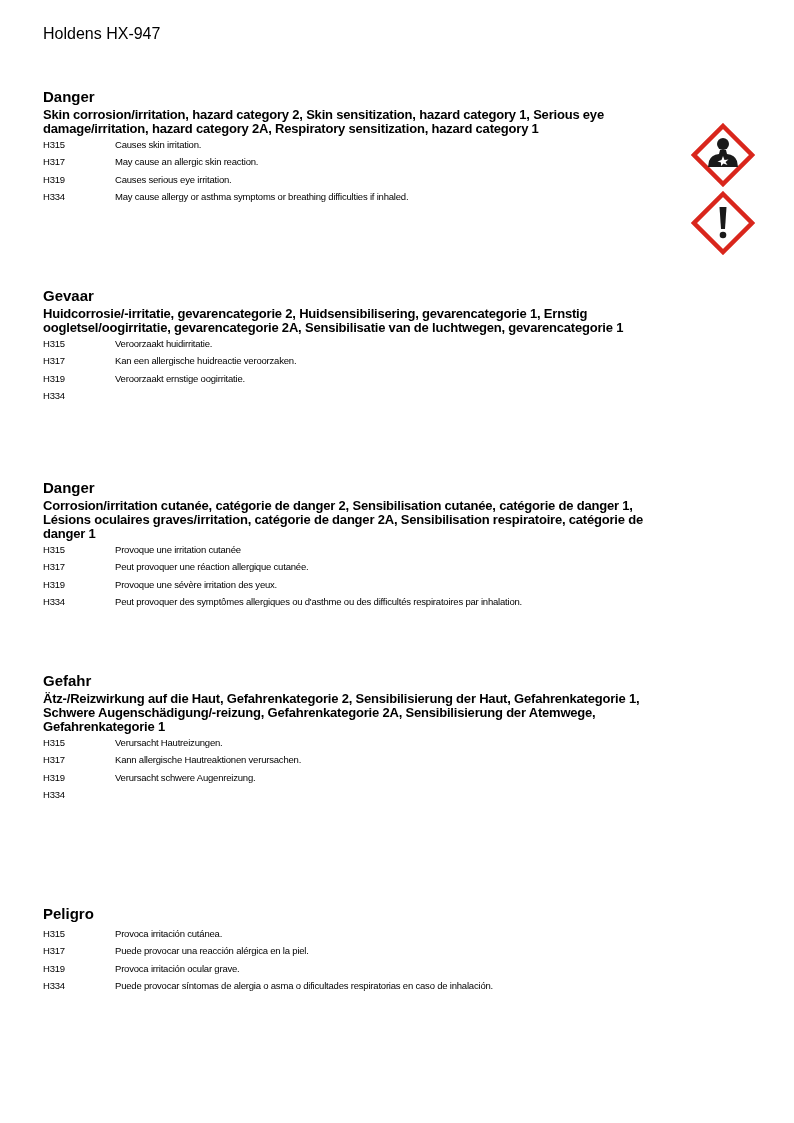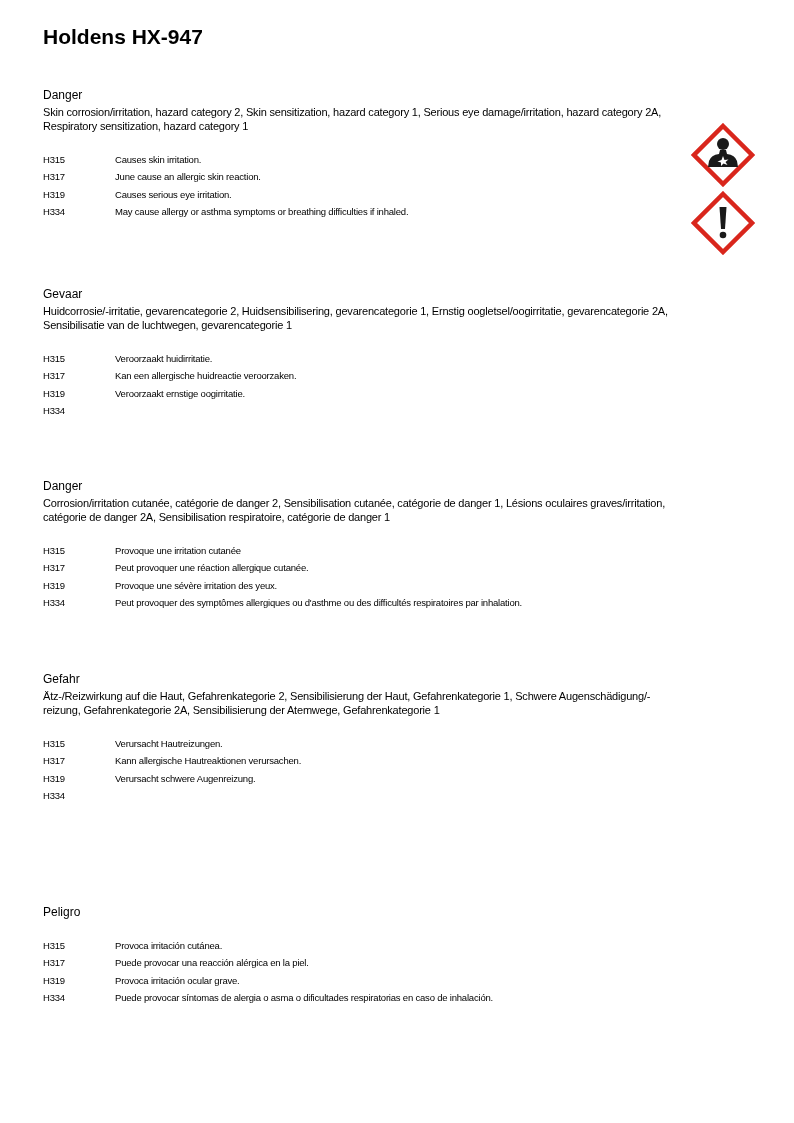--- a/index.html
+++ b/index.html
@@ -1,22 +1,22 @@
 <!DOCTYPE html>
 <html><head>
 <meta charset="utf-8">
 <style>
   html, body { margin: 0; padding: 0; background: #ffffff; }
   body { width: 794px; height: 1123px; position: relative; overflow: hidden;
          font-family: "Liberation Sans", sans-serif; color: #000; }
-  .title { position: absolute; left: 43px; top: 25px; font-size: 21px; font-weight: bold; }
+  .title { position: absolute; left: 43px; top: 25px; font-size: 16px; font-weight: normal; }
   .section { position: absolute; left: 43px; width: 640px; }
-  .sig { font-size: 12px; font-weight: normal; margin: 0 0 3px 0; }
-  .classes { font-size: 11px; line-height: 14px; letter-spacing: -0.2px; }
-  .hlist { margin-top: 18px; }
+  .sig { font-size: 15px; font-weight: bold; margin: 0 0 3px 0; }
+  .classes { font-size: 13px; line-height: 14px; letter-spacing: -0.2px; font-weight: bold; }
+  .hlist { }
   .hrow { display: flex; font-size: 9.5px; height: 17.3px; line-height: 17px; letter-spacing: -0.2px; }
   .hcode { width: 72px; flex: none; }
   .pictos { position: absolute; left: 691px; top: 123px; width: 64px; }
   .picto { width: 64px; height: 64px; display: block; margin-bottom: 4px; }
 </style>
 </head>
 <body>
 
 <div class="title">Holdens HX-947</div>
 
@@ -37,21 +37,21 @@
 <div class="section" style="top:88px">
   <div class="sig">Danger</div>
   <div class="classes">Skin corrosion/irritation, hazard category 2, Skin sensitization, hazard category 1, Serious eye damage/irritation, hazard category 2A, Respiratory sensitization, hazard category 1</div>
   <div class="hlist">
     <div class="hrow">
         <span class="hcode">H315</span>
         <span>Causes skin irritation.</span>
       </div>
     <div class="hrow">
         <span class="hcode">H317</span>
-        <span>June cause an allergic skin reaction.</span>
+        <span>May cause an allergic skin reaction.</span>
       </div>
     <div class="hrow">
         <span class="hcode">H319</span>
         <span>Causes serious eye irritation.</span>
       </div>
     <div class="hrow">
         <span class="hcode">H334</span>
         <span>May cause allergy or asthma symptoms or breathing difficulties if inhaled.</span>
       </div>
   </div>

